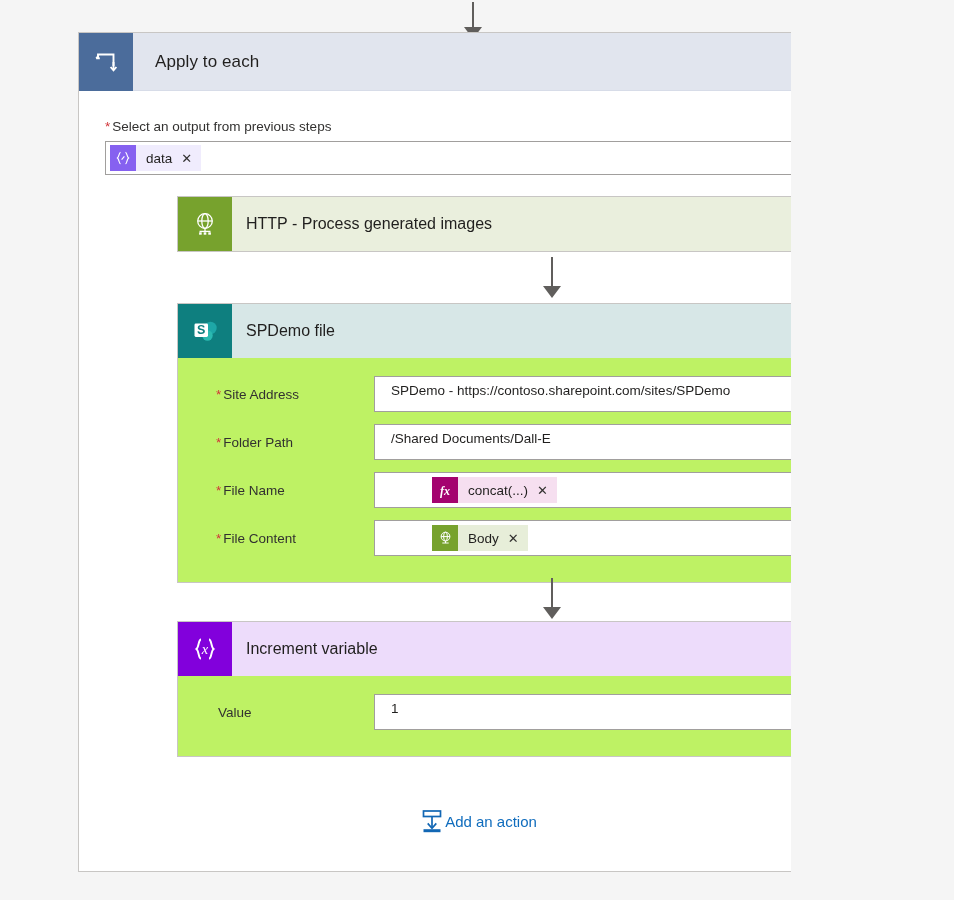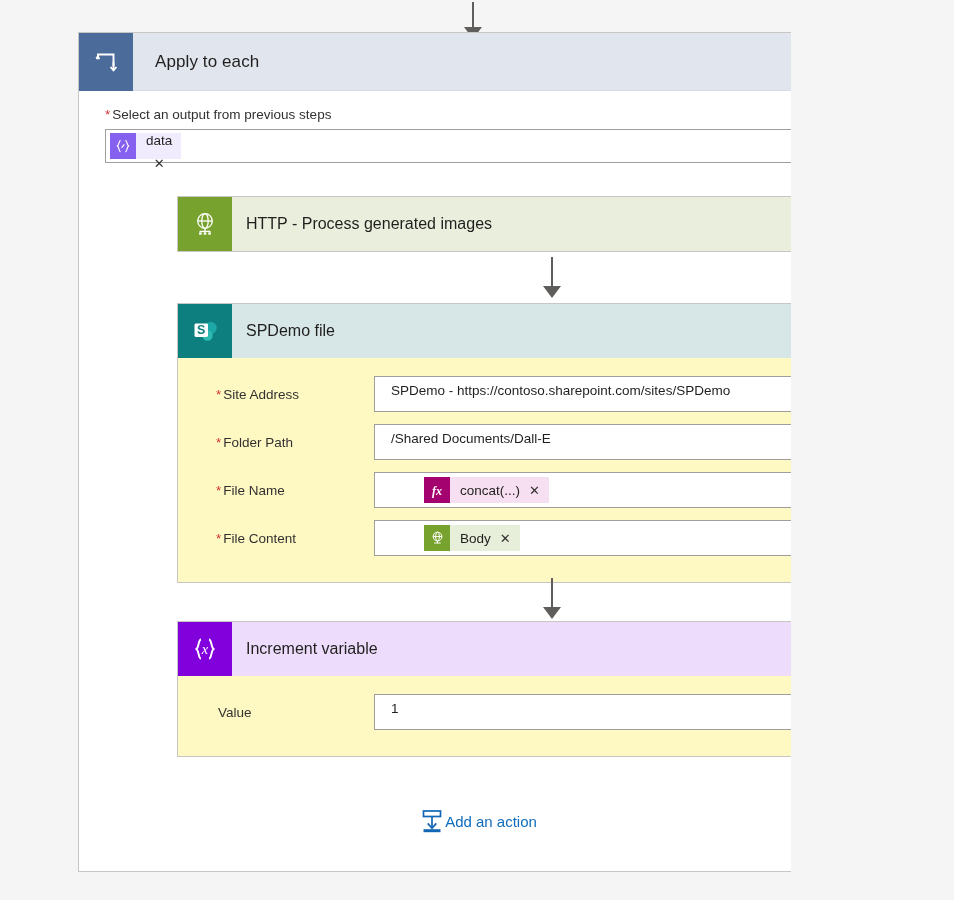--- a/index.html
+++ b/index.html
@@ -48,21 +48,21 @@
     padding-left: 22px; flex: 1 1 auto;
     letter-spacing: .1px;
   }
   .ellipsis {
     display: flex; gap: 4px; align-items: center;
     padding-right: 24px;
   }
   .ellipsis i { width: 4px; height: 4px; border-radius: 50%; background: #3b3a39; display: block; }
 
   
-  .scope-body { padding: 16px 26px 0 26px; }
+  .scope-body { padding: 28px 26px 0 26px; }
   .req-label { font-size: 13.5px; color: #323130; margin-bottom: 7px; }
   .req-label .ast { color: #d13438; margin-right: 2px; }
 
   .token-input {
     height: 34px; background: #fff;
     border: 1px solid #a19f9d;
     display: flex; align-items: center;
     padding: 0 4px;
   }
   .token-input.wide { width: 752px; }
@@ -75,31 +75,31 @@
     flex: 0 0 26px;
   }
   .chip .chip-text {
     display: flex; align-items: center; gap: 9px;
     height: 26px; padding: 0 9px 0 10px;
     font-size: 13.5px; color: #201f1e; white-space: nowrap;
   }
   .chip .chip-x { font-size: 13px; color: #323130; cursor: pointer; line-height: 1; }
 
   .chip-purple .chip-icon { background: #8661f0; }
-  .chip-purple .chip-text { background: #f0ecfd; flex-direction: column; }
+  .chip-purple .chip-text { background: #f0ecfd; }
   .chip-magenta .chip-icon { background: #a4036f; }
   .chip-magenta .chip-text { background: #f6dff0; }
   .chip-green .chip-icon { background: #77a22d; }
   .chip-green .chip-text { background: #e7eed9; }
 
   
   .action-card {
     position: absolute;
     left: 98px; width: 750px;
-    background: #fef9c3;
+    background: #bef264;
     border: 1px solid #c8c6c4;
   }
   .action-header {
     display: flex; align-items: center;
     height: 54px;
   }
   .action-icon-tile {
     width: 54px; height: 54px;
     flex: 0 0 54px;
     display: flex; align-items: center; justify-content: center;
@@ -122,21 +122,21 @@
   .form-label .ast { color: #d13438; margin-right: 2px; }
   .field {
     width: 552px; height: 36px;
     border: 1px solid #a19f9d; background: #fff;
     display: flex; align-items: center;
     padding: 0 10px 8px 0;
     font-size: 13.5px; color: #201f1e;
   }
   .field .fval { padding-left: 16px; flex: 1 1 auto; white-space: nowrap; overflow: hidden; }
   .field.tokenbox { padding: 0 4px; }
-  .field .chip { margin-left: 18px; padding-left: 27px; }
+  .field .chip { margin-left: 26px; padding-left: 27px; }
 
   
   .add-action {
     position: absolute; left: 0; width: 100%;
     display: flex; align-items: center; justify-content: center;
   }
   .add-action .lbl { font-size: 15px; color: #0f6cbd; }
 
   svg { display: block; }
 </style>

